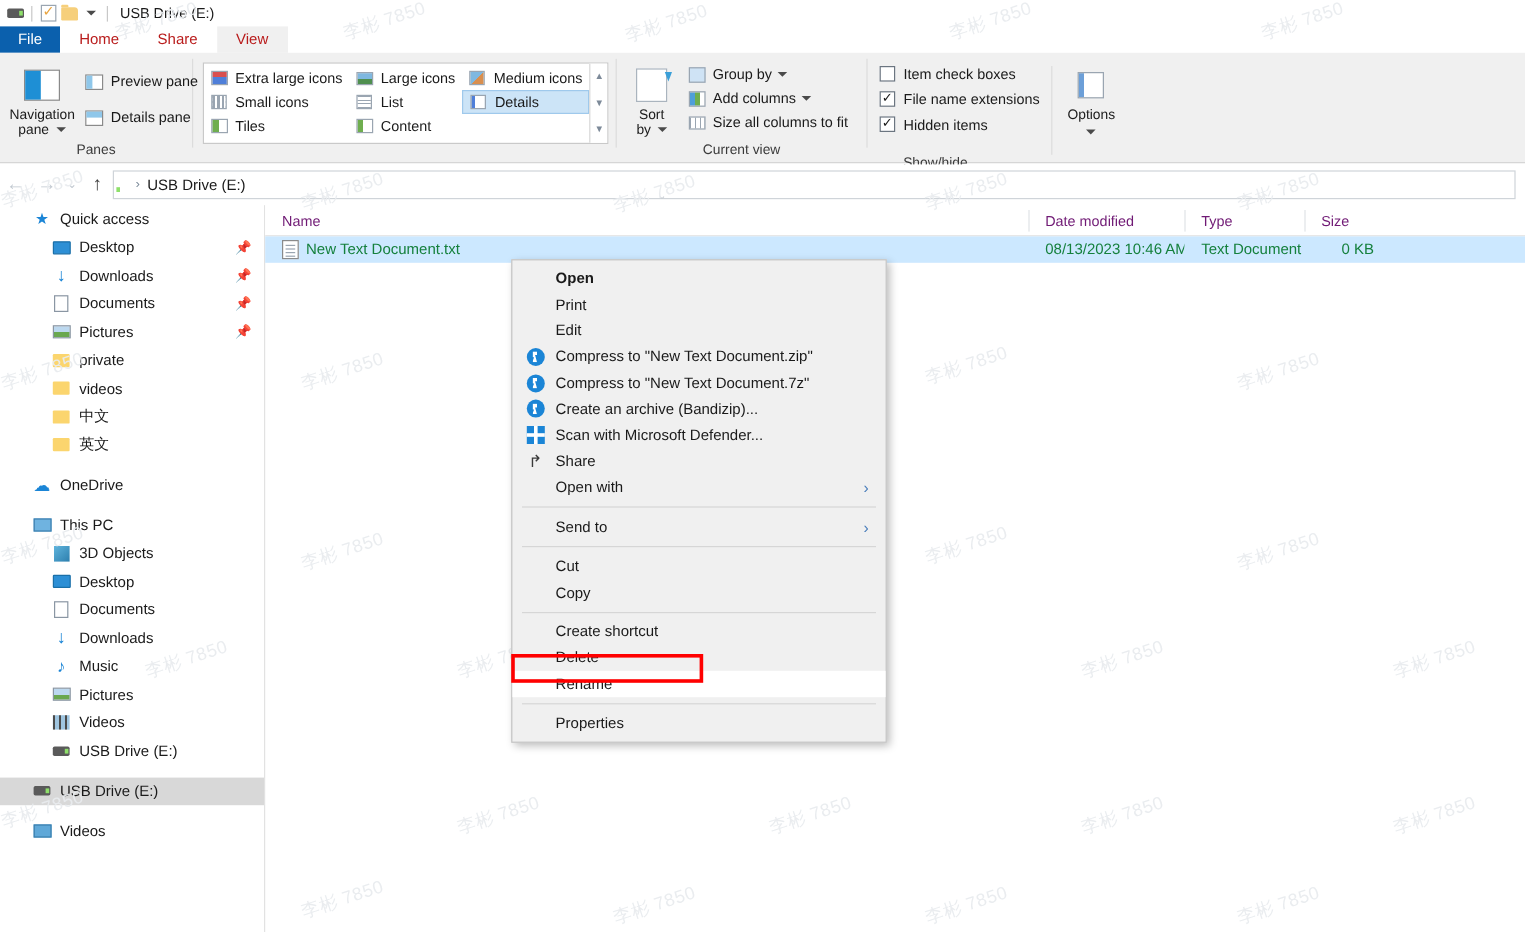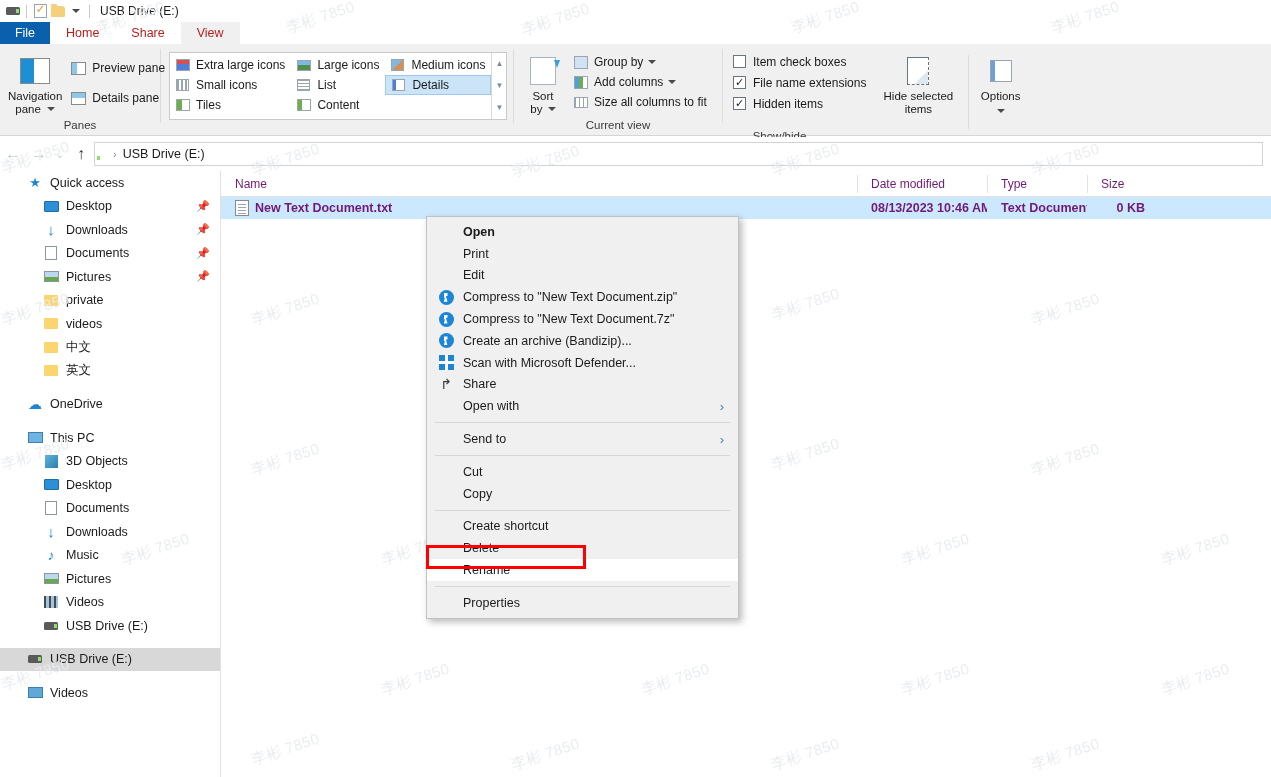--- a/index.html
+++ b/index.html
@@ -99,21 +99,21 @@
   .nav-item.sel { background:#d8d8d8; }
   .nav-ico { width:18px; height:18px; margin-right:6px; display:flex; align-items:center; justify-content:center; flex:0 0 18px;}
   .pin { position:absolute; right:10px; font-size:11px; color:#9aa5b1; } .lvl1 { padding-left:42px; } .lvl-root { padding-left:26px; }
   .gap { height:10px; }
 
   
   .content { position:absolute; top:171px; left:220px; width:1051px; height:606px; background:#fff; border-left:1px solid #e2e2e2;}
   .colhdr { height:26px; display:flex; align-items:center; border-bottom:1px solid #e2e2e2; background:#fff;}
   .col { font-size:12px; color:#701a75; padding-left:14px; position:relative; height:26px; line-height:26px; }
   .col:not(:first-child):before { content:""; position:absolute; left:0; top:4px; bottom:4px; width:1px; background:#dfe3e6;}
-  .row { height:22px; display:flex; align-items:center; font-size:12.5px; color:#701a75;font-weight:bold; }
+  .row { height:22px; display:flex; align-items:center; font-size:12.5px; color:#15803d; }
   .row.sel { background:#cce8ff; }
   .cell { padding-left:14px; height:22px; line-height:22px; white-space:nowrap; overflow:hidden;}
   .cell.right { text-align:right; padding-right:10px; padding-left:0;}
   .txtdoc-ico { width:14px; height:16px; background:#fff; border:1px solid #8a8a8a; position:relative; margin-right:6px; flex:0 0 14px;}
   .txtdoc-ico:before{content:"";position:absolute;left:2px;top:3px;right:2px;height:1px;background:#9aa5b1;box-shadow:0 3px 0 #9aa5b1,0 6px 0 #9aa5b1,0 9px 0 #9aa5b1;}
   .sortcaret { position:absolute; left:548px; top:158px; font-size:9px; color:#c9ced4; z-index:5;}
 
   
   .ctxmenu {
     position:absolute; left:426px; top:216px; width:313px;
@@ -321,29 +321,20 @@
             <span class="cbx"></span>
             <span>Item check boxes</span>
           </div>
           <div class="showitem">
             <span class="cbx on"></span>
             <span>File name extensions</span>
           </div>
           <div class="showitem">
             <span class="cbx on"></span>
             <span>Hidden items</span>
-          </div>
-        </div>
-        <div class="big-btn" style="width:82px;margin-left:12px">
-          <div class="bi">
-            <span style="display:block;width:22px;height:28px;border:1px solid #6b7580;border-right:1px dashed #6b7580;border-bottom:1px dashed #6b7580;background:linear-gradient(135deg,#fff 70%,#dfe7ef 70%)"></span>
-          </div>
-          <div class="bl">
-            <span>Hide selected</span><br>
-            <span>items</span>
           </div>
         </div>
         <div class="rsep" style="margin-left:10px"></div>
         <div class="big-btn" style="width:56px;margin-left:4px">
           <div class="bi">
             <span class="iconbox" style="width:22px;height:22px;background:linear-gradient(90deg,#6c9fd8 22%,#fff 22%)"></span>
           </div>
           <div class="bl">
             <span>Options</span><br>
             <span class="caret-dn" style="display:inline-block;margin-top:2px"></span>

